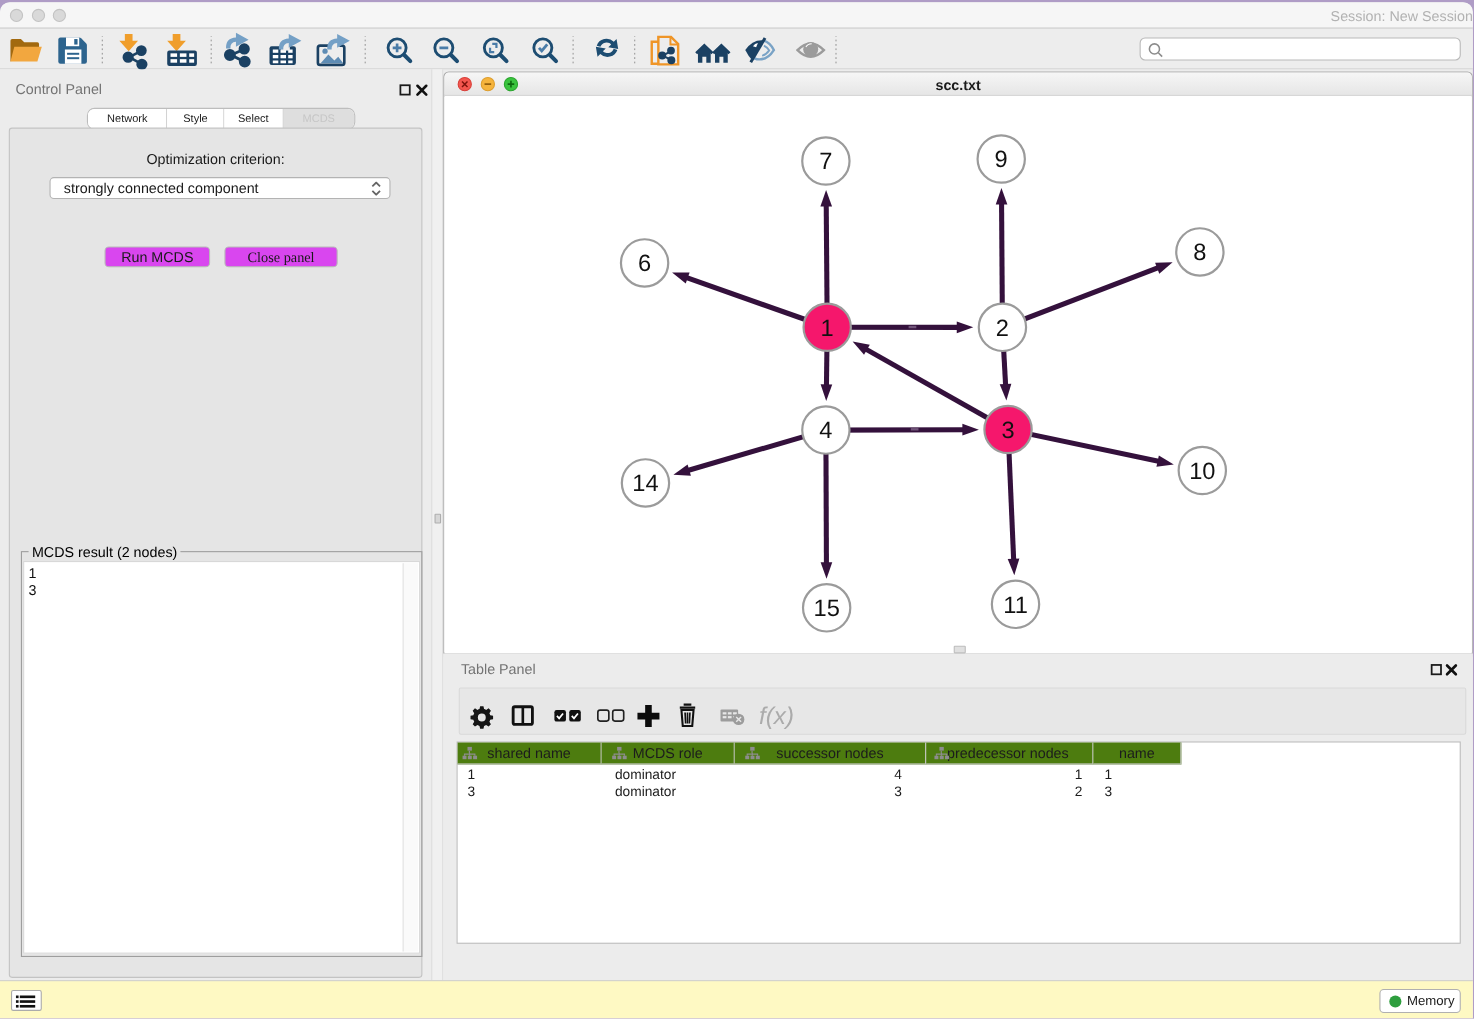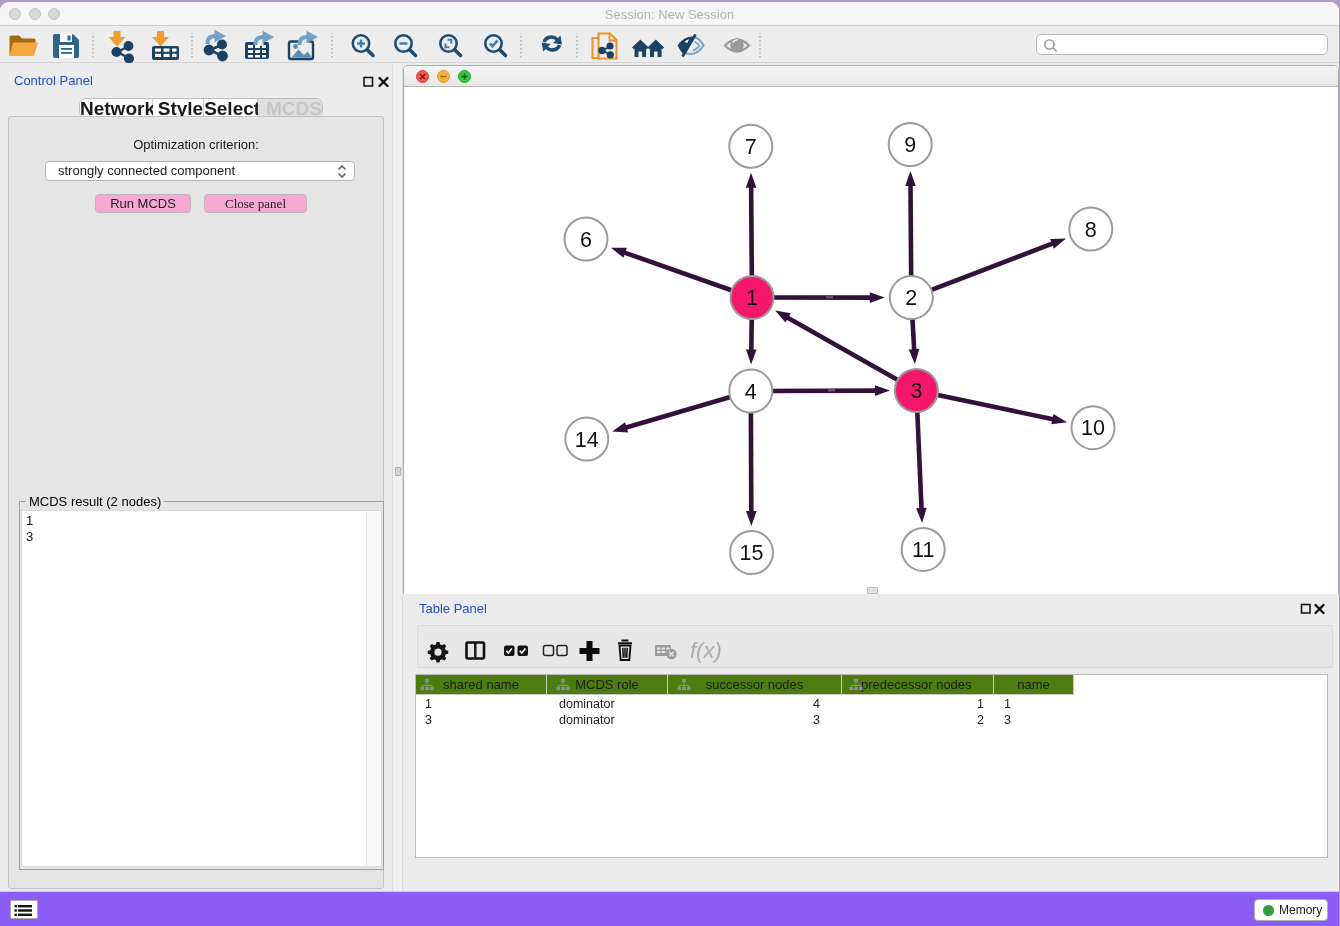--- a/index.html
+++ b/index.html
@@ -3,33 +3,33 @@
 <meta charset="utf-8">
 <style>
 * { margin:0; padding:0; box-sizing:border-box; }
 html,body { width:1340px; height:926px; overflow:hidden; }
 body { background:#af9cc6; font-family:"Liberation Sans", sans-serif; position:relative; }
 .abs { position:absolute; }
 #win { position:absolute; left:0; top:2px; width:1339px; height:924px; background:#ececec; border-radius:9px 9px 0 0; overflow:hidden; }
 
 #titlebar { position:absolute; left:0; top:0; width:1339px; height:24px; background:#f6f6f6; border-bottom:1px solid #c9c9c9; }
 .tl { position:absolute; top:6px; width:12px; height:12px; border-radius:50%; background:#d9d9d9; border:1px solid #c3c3c3; }
-#wtitle { position:absolute; top:5px; left:0; width:1339px; text-align:center; font-size:13px; color:#b2b2b2; }
+#wtitle { position:absolute; top:5px; left:0; width:1339px; text-align:right; font-size:13px; color:#b2b2b2; }
 
 #toolbar { position:absolute; left:0; top:25px; width:1339px; height:36px; background:#ededed; border-bottom:1px solid #d6d6d6; }
 #searchbox { position:absolute; left:1036px; top:7px; width:292px; height:21px; background:#fff; border:1px solid #b9b9b9; border-radius:5px; }
 
 #cpanel { position:absolute; left:0; top:61px; width:392px; height:830px; background:#ececec; }
-.paneltitle { font-size:13px; color:#1d4ed8; }
+.paneltitle { font-size:13px; color:#737373; }
 .tabstrip { position:absolute; display:flex; border:1px solid #bdbdbd; border-radius:7px; background:#fff; overflow:hidden; height:20px; }
-.tabstrip .seg { font-size:19px; color:#1a1a1a; text-align:right; line-height:19px; border-right:1px solid #cfcfcf; background:#fff;font-weight:bold; }
+.tabstrip .seg { font-size:10px; color:#1a1a1a; text-align:center; line-height:19px; border-right:1px solid #cfcfcf; background:#fff; }
 .tabstrip .seg:last-child { border-right:none; }
 .tabstrip .seg.on { background:#dedede; color:#c6c6c6; }
 #cp-content { position:absolute; left:8px; top:53px; width:376px; height:773px; background:#e5e5e5; border:1px solid #c3c3c3; border-radius:3px; }
-.btn { position:absolute; background:#f9a8d4; border:1px solid #b9b9b9; border-radius:4px; font-size:13px; color:#1a1a1a; text-align:center; line-height:17px; height:19px; }
+.btn { position:absolute; background:#d946ef; border:1px solid #b9b9b9; border-radius:4px; font-size:13px; color:#1a1a1a; text-align:center; line-height:17px; height:19px;margin-top:30px; }
 #dropdown { position:absolute; left:36px; top:44px; width:310px; height:20px; background:#fff; border:1px solid #b3b3b3; border-radius:4px; font-size:13px; color:#1a1a1a; line-height:18px; padding-left:12px; }
 #fieldset { position:absolute; left:10px; top:384px; width:365px; height:369px; border:1px solid #9e9e9e; }
 #fieldset .legend { position:absolute; left:6px; top:-8px; background:#e5e5e5; padding:0 3px; font-size:13px; color:#000000; }
 #fieldset .inner { position:absolute; left:1px; top:8px; width:361px; height:357px; background:#fff; border:1px solid #d8d8d8; }
 
 #vsplit { position:absolute; left:392px; top:61px; width:11px; height:830px; background:#f0f0f0; border-left:1px solid #dcdcdc; border-right:1px solid #dcdcdc; }
 #vsplit .knob { position:absolute; left:2px; top:404px; width:6px; height:9px; background:#d6d6d6; border:1px solid #aeaeae; border-radius:1px; }
 
 #netwin { position:absolute; left:403px; top:63px; width:936px; height:529px; background:#fff; border:1px solid #ababab; border-radius:5px 5px 0 0; }
 #nettitle { position:absolute; left:0; top:0; width:934px; height:21px; background:linear-gradient(#f6f6f6,#e6e6e6); border-bottom:1px solid #b4b4b4; border-radius:4px 4px 0 0; }
@@ -41,21 +41,21 @@
 #tpanel { position:absolute; left:403px; top:595px; width:936px; height:296px; background:#ececec; }
 #tp-toolbar { position:absolute; left:14px; top:28px; width:916px; height:43px; background:#e7e7e7; border:1px solid #d9d9d9; border-radius:2px; }
 #tbl { position:absolute; left:12px; top:77px; width:913px; height:184px; background:#fff; border:1px solid #b9b9b9; }
 .th { position:absolute; top:0; height:20px; background:#4d7c0f; border-right:1px solid #cbcbcb; border-bottom:1px solid #c9c9c9; font-size:13px; color:#1c1c1c; text-align:center; line-height:19px; }
 .cell { position:absolute; font-size:12.5px; color:#1c1c1c; height:15px; line-height:15px; }
 #bottomtabs { position:absolute; left:290px; top:269px; height:22px; display:flex; border:1px solid #b5b5b5; border-radius:6px; overflow:hidden; background:#fff; }
 #bottomtabs .seg { font-size:13px; color:#141414; text-align:center; line-height:21px; border-right:1px solid #cfcfcf; background:#fff; }
 #bottomtabs .seg:last-child { border-right:none; }
 #bottomtabs .seg.on { background:#dcdcdc; color:#c2c2c2; }
 
-#statusbar { position:absolute; left:0; top:889px; width:1339px; height:35px; background:#8b5cf6; border-top:1px solid #cfcfcf; }
+#statusbar { position:absolute; left:0; top:889px; width:1339px; height:35px; background:#fef9c3; border-top:1px solid #cfcfcf; }
 #membtn { position:absolute; left:1254px; top:7px; width:74px; height:22px; background:#fff; border:1px solid #b0b0b0; border-radius:4px; font-size:12px; color:#1a1a1a; }
 #listbtn { position:absolute; left:10px; top:8px; width:28px; height:19px; background:#fff; border:1px solid #ababab; border-radius:2px; }
 svg text { font-family:"Liberation Sans", sans-serif; }
 #netcanvas svg { display:block; }
 </style>
 </head>
 <body>
 <div id="win">
   <div id="titlebar">
     <div class="tl" style="left:9px;"></div>
@@ -256,20 +256,21 @@
       <div class="mac" style="left:33px; background:#f6b43c; border:1px solid #dd9e2e;">
         <svg width="11" height="11" viewBox="0 0 11 11" style="position:absolute;left:0;top:0;">
             <path d="M2.5,5.5 h6" stroke="#96600c" stroke-width="1.5"></path>
           </svg>
       </div>
       <div class="mac" style="left:54px; background:#3bc43f; border:1px solid #2aa62e;">
         <svg width="11" height="11" viewBox="0 0 11 11" style="position:absolute;left:0;top:0;">
             <path d="M2.5,5.5 h6 M5.5,2.5 v6" stroke="#0e6a10" stroke-width="1.5"></path>
           </svg>
       </div>
+      <div class="t">scc.txt</div>
     </div>
     <div id="netcanvas">
       <svg width="934" height="506" viewBox="0 0 934 506">
           <g transform="translate(0,-1)">
         <g stroke="#34113c" stroke-width="4.6">
           <line x1="348.0" y1="210.5" x2="347.1" y2="97.8"></line>
           <line x1="348.0" y1="210.5" x2="218.3" y2="164.8"></line>
           <line x1="348.0" y1="210.5" x2="468.8" y2="210.6"></line>
           <line x1="348.0" y1="210.5" x2="347.3" y2="265.5"></line>
           <line x1="507.3" y1="210.6" x2="506.5" y2="96.0"></line>

